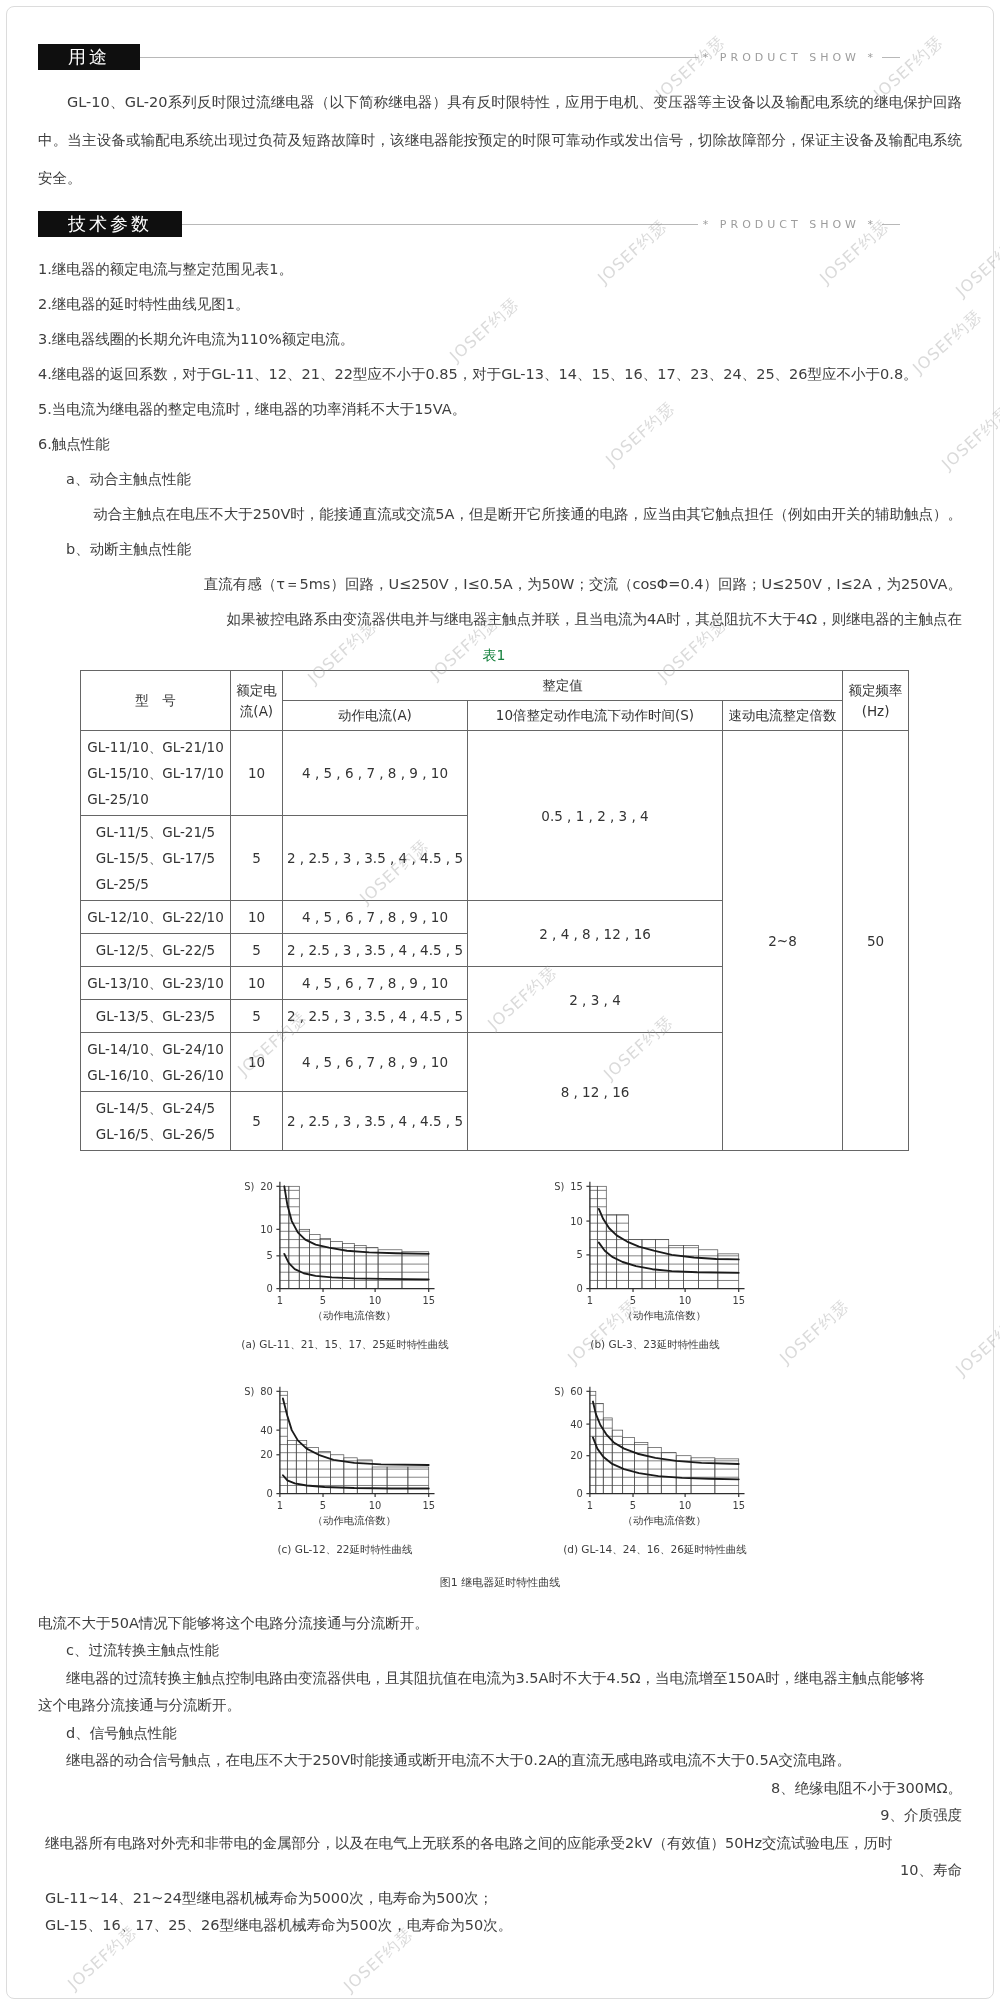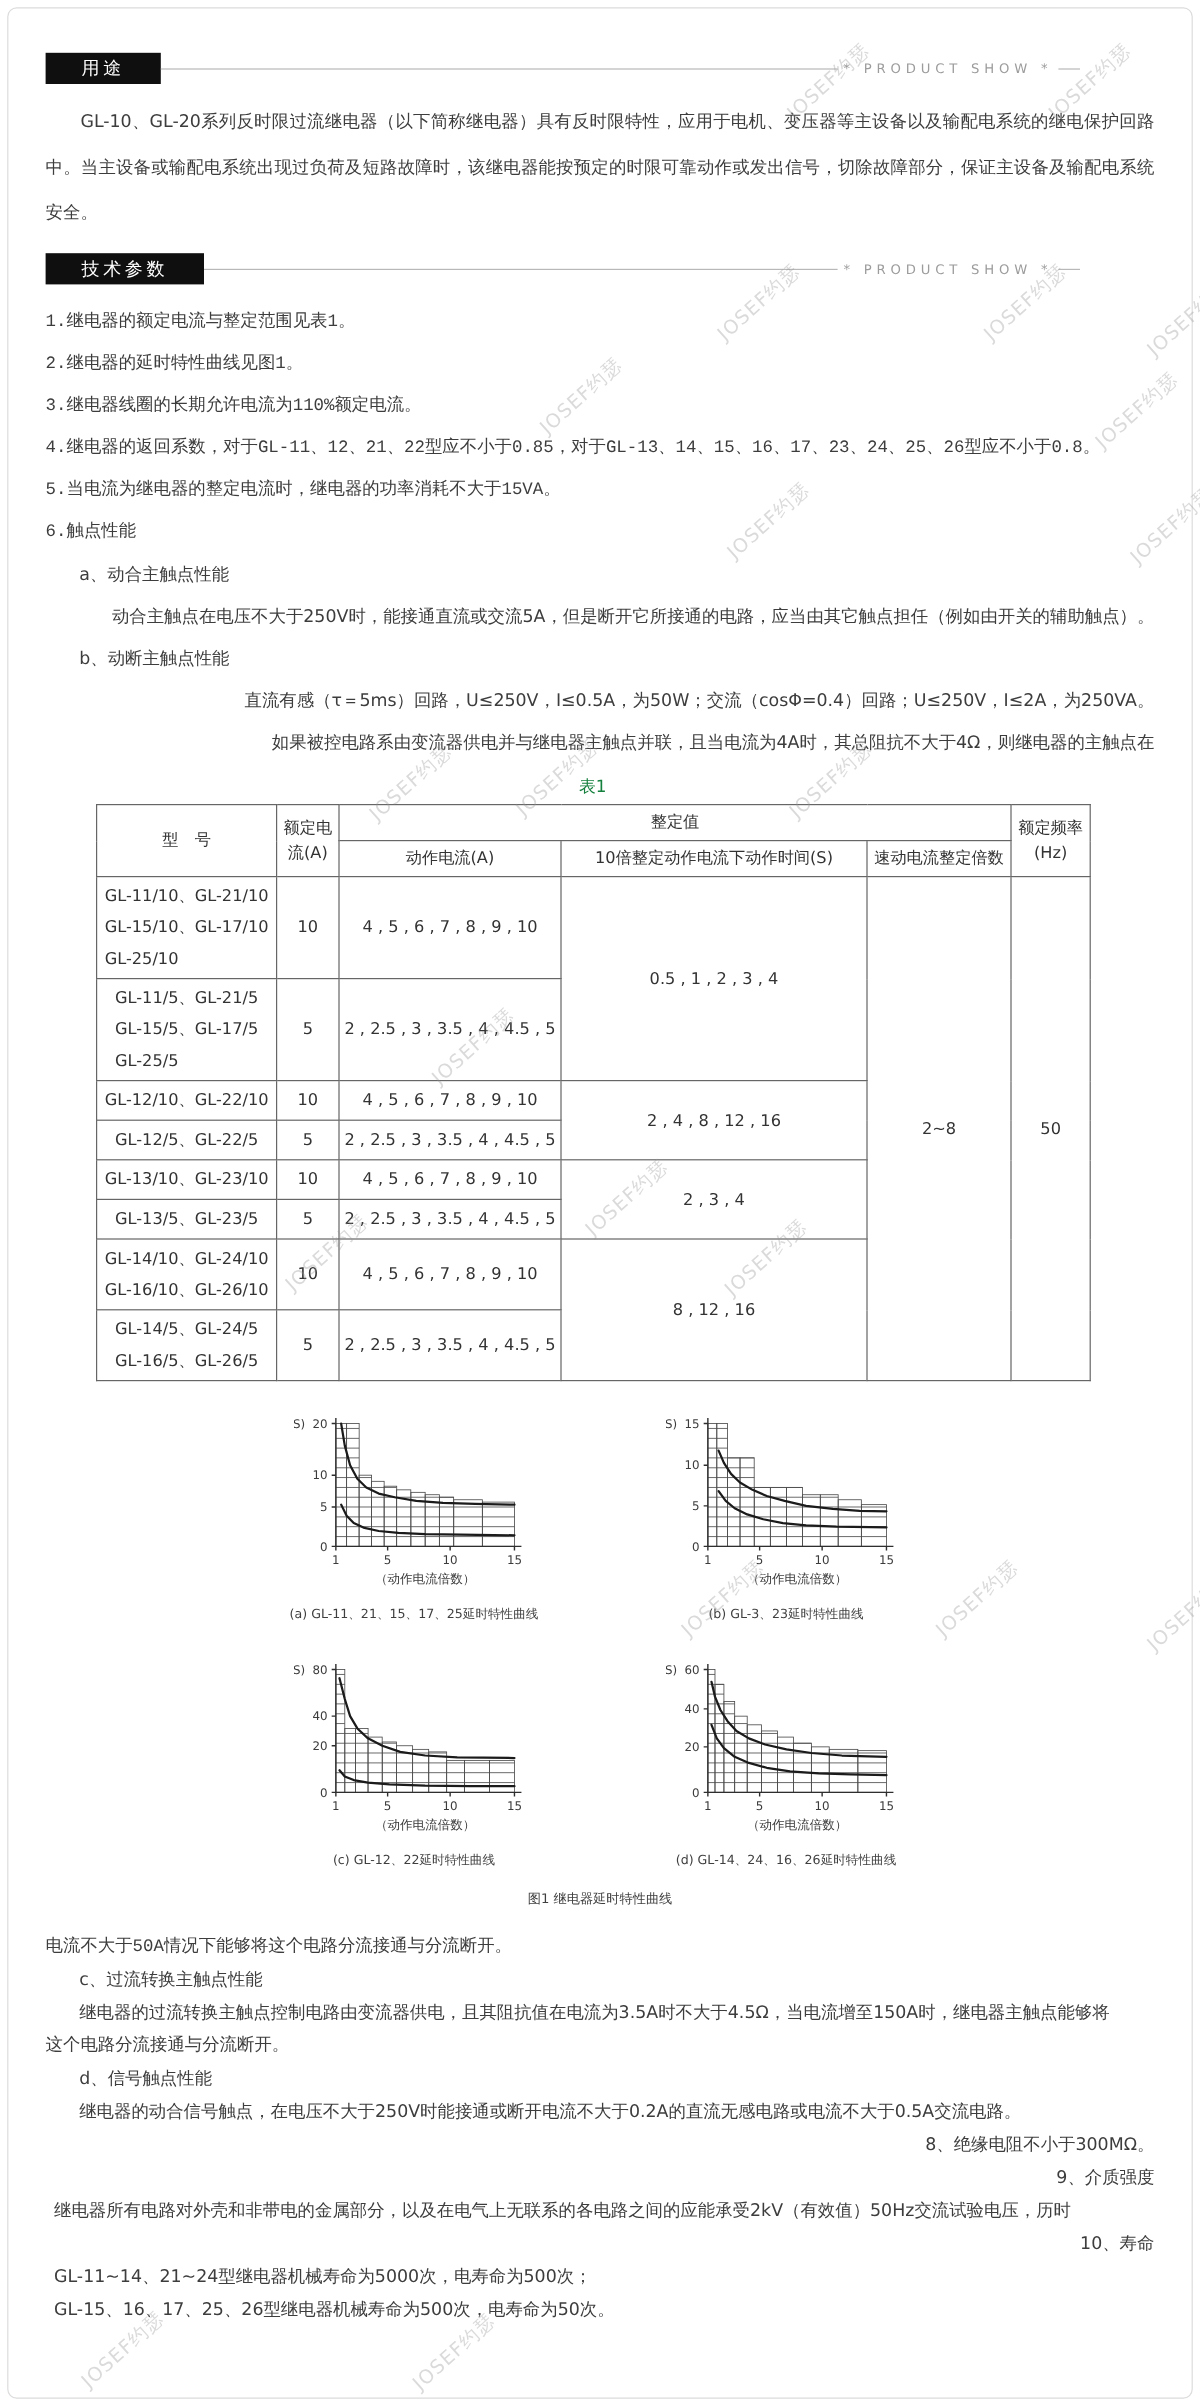--- a/index.html
+++ b/index.html
@@ -4,32 +4,32 @@
 <style>
   html,body{margin:0;padding:0;background:#fff;}
   .page{
     width:1000px;height:2005px;position:relative;background:#fff;overflow:hidden;
     font-family:"DejaVu Sans","Liberation Sans",sans-serif;color:#3d3d3d;
   }
   .frame{position:absolute;inset:6px;border:1px solid #dcdcdc;border-radius:8px;pointer-events:none;}
   .content{position:relative;padding:44px 38px 0 38px;}
   
   .sec-row{display:flex;align-items:center;margin-right:62px;}
-  .sec-label{background:#0f0f0f;color:#fff;font-size:15px;line-height:26px;padding:0 30px;letter-spacing:3px;white-space:nowrap;}
+  .sec-label{background:#0f0f0f;color:#fff;font-size:18px;line-height:26px;padding:0 30px;letter-spacing:3px;white-space:nowrap;}
   .rule{flex:1;height:1px;background:#b8b8b8;}
   .rule-end{width:18px;height:1px;background:#b8b8b8;}
   .ps{color:#9c9c9c;font-size:11px;letter-spacing:4px;margin:0 5px;white-space:nowrap;}
   
   .usage-par{margin:13px 0 0 0;text-indent:2em;line-height:38px;font-size:14.5px;text-align:justify;}
   .sec-row.second{margin-top:14px;}
   
   .tech-items{margin-top:15px;}
   .line{margin:0;font-size:14.5px;}
   .tech-items .line{line-height:35px;}
-  .flush{padding-left:0;font-family:Liberation Mono, monospace;}
+  .flush{padding-left:0;}
   .half{padding-left:7px;}
   .ind1{padding-left:15px;text-align:right;}
   .ind2{padding-left:28px;}
   
   .tbl-caption{width:828px;margin:10px 0 5px 42px;text-align:center;font-size:14px;color:#15803d;}
   table.spec{border-collapse:collapse;margin-left:42px;width:828px;table-layout:fixed;}
   table.spec th,table.spec td{border:1px solid #666;color:#333;font-weight:normal;}
   table.spec th{font-size:13.5px;line-height:21px;padding:4px 2px;text-align:center;}
   table.spec td{font-size:13.5px;line-height:26px;padding:3px 2px;text-align:center;}
   td.model-cell{text-align:center;}

